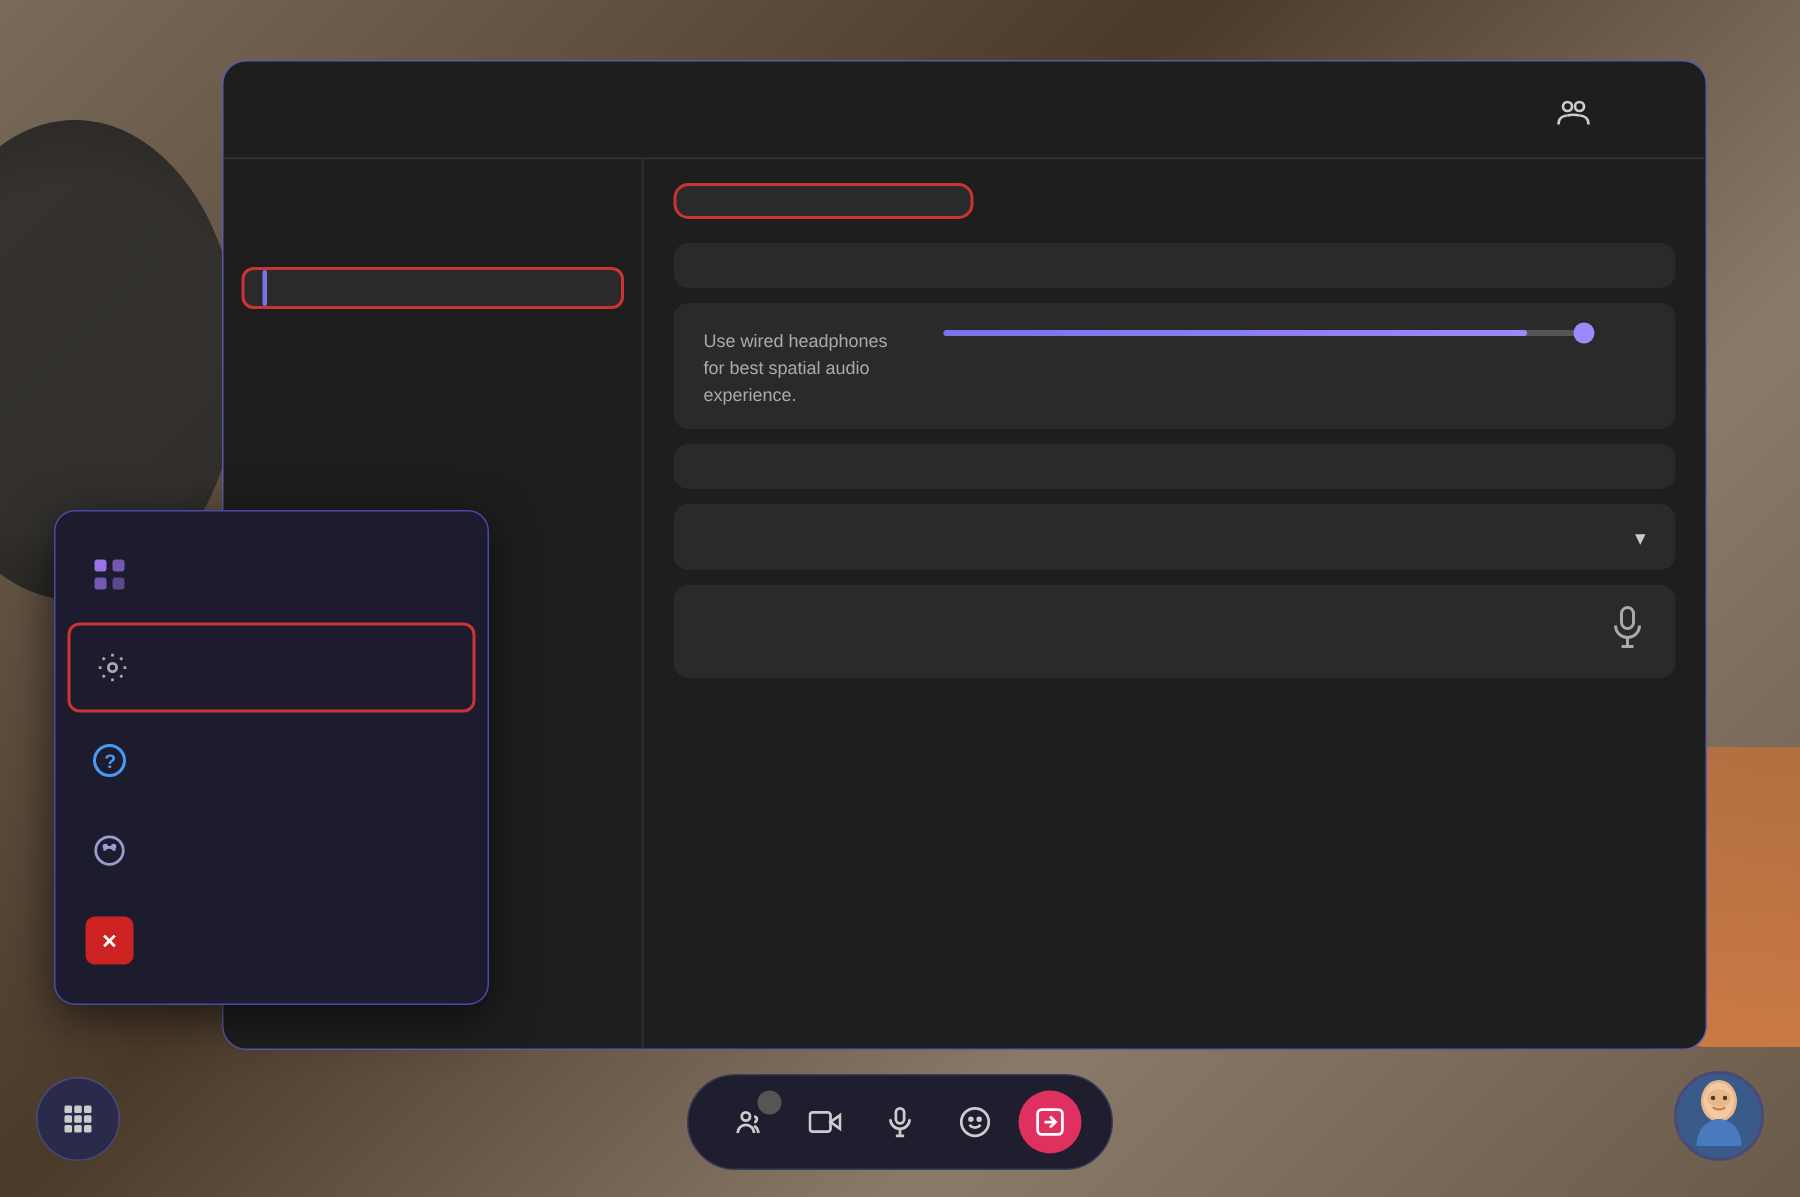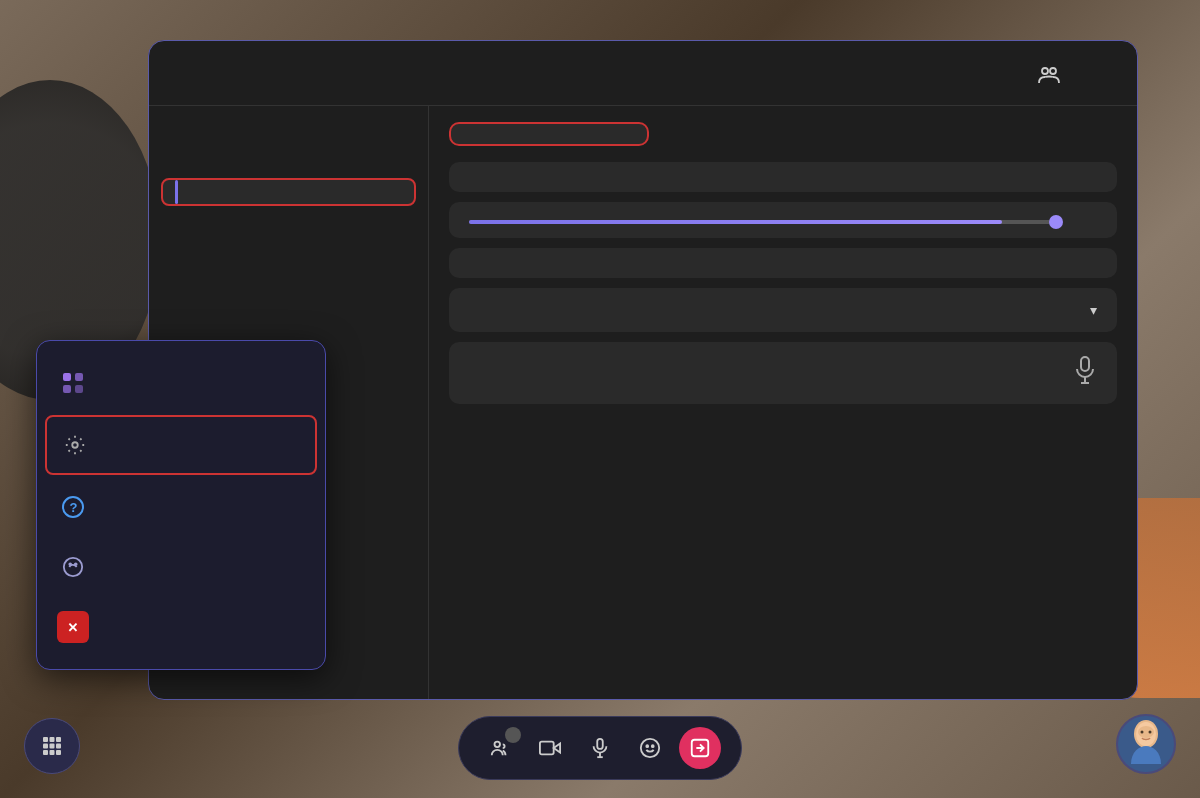--- a/index.html
+++ b/index.html
@@ -441,20 +441,24 @@
       </div>
 
       <div class="content-row">
         <div class="row-info">
           <div class="row-title"></div>
           <div class="row-sub"></div>
         </div>
       </div>
 
       <div class="content-row volume-row">
+        <div class="row-info">
+          <div class="row-title"></div>
+          <div class="row-sub">Use wired headphones<br>for best spatial audio<br>experience.</div>
+        </div>
         <div class="slider-area">
           <div class="slider-track">
             <div class="slider-fill"></div>
             <div class="slider-thumb"></div>
           </div>
           <span class="slider-value"></span>
         </div>
       </div>
 
       <div class="content-row">

